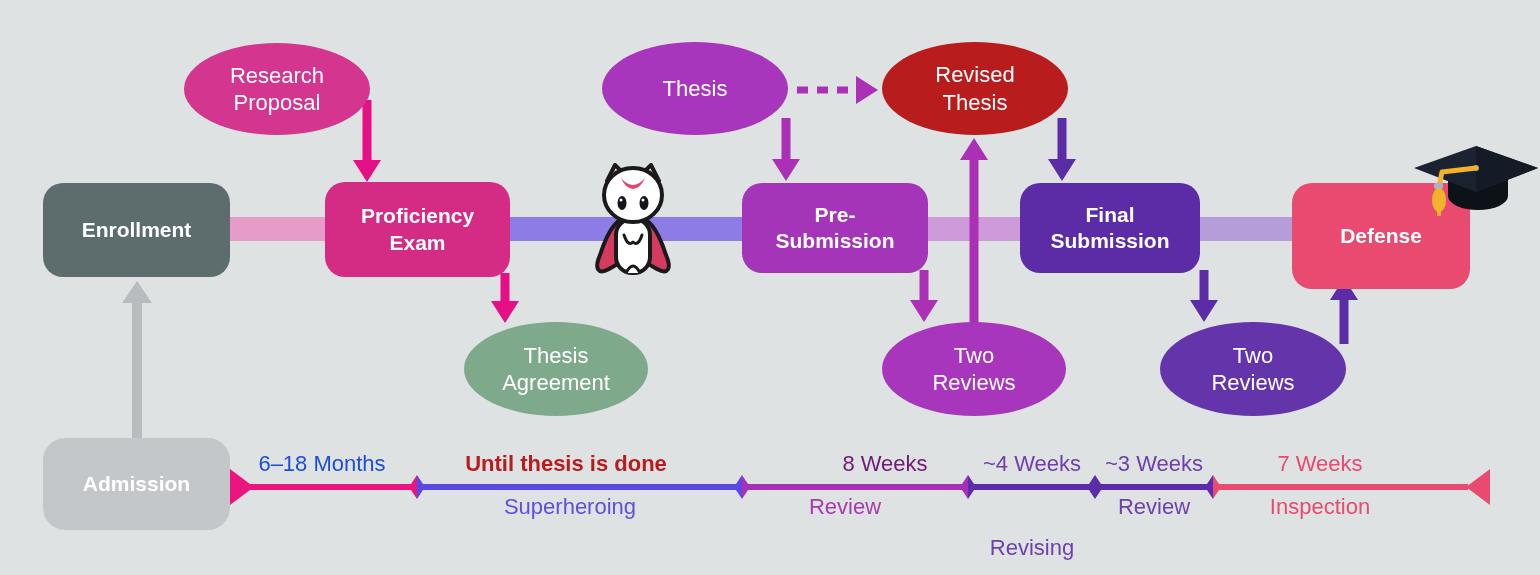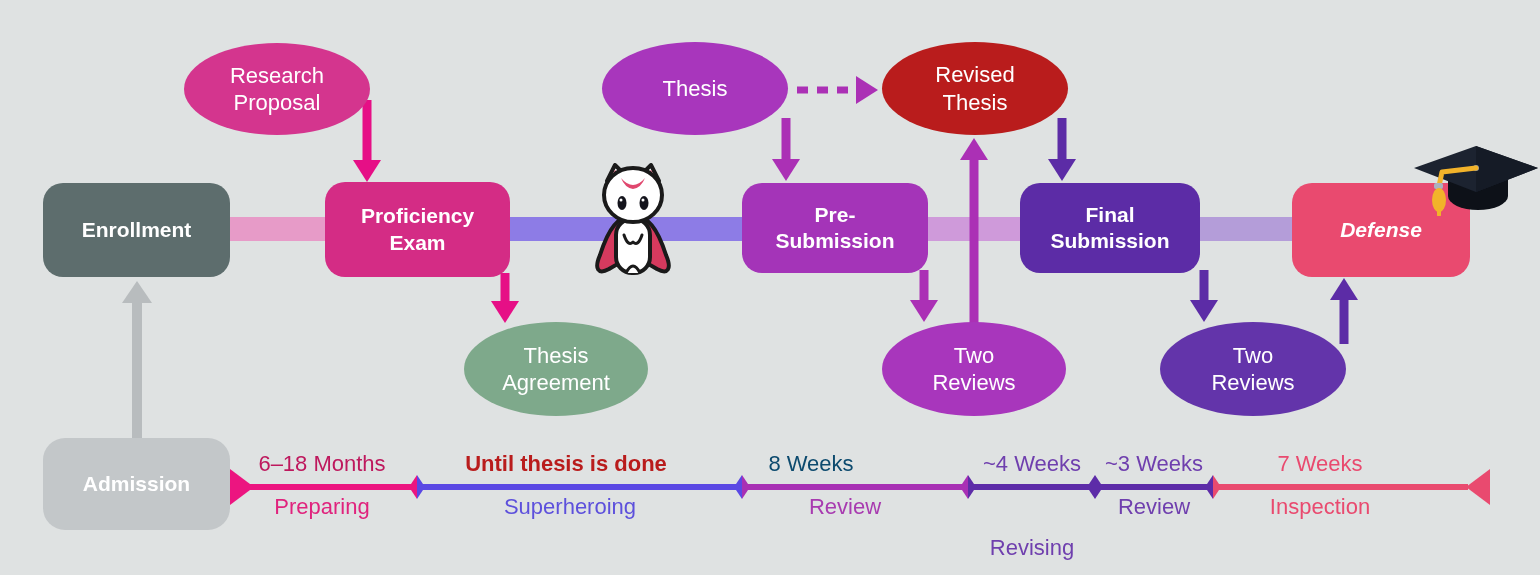--- a/index.html
+++ b/index.html
@@ -93,21 +93,21 @@
     </g>
   </svg>
 
   <div class="node" style="left: 43px; top: 183px; width: 187px; height: 94px; background: rgb(93, 109, 109);">Enrollment</div>
   <div class="node" style="left: 325px; top: 182px; width: 185px; height: 95px; background: rgb(212, 44, 133);">Proficiency
 Exam</div>
   <div class="node" style="left: 742px; top: 183px; width: 186px; height: 90px; background: rgb(164, 52, 184);">Pre-
 Submission</div>
   <div class="node" style="left: 1020px; top: 183px; width: 180px; height: 90px; background: rgb(92, 44, 166);">Final
 Submission</div>
-  <div class="node" style="left: 1292px; top: 183px; width: 178px; height: 94px; background: rgb(233, 74, 111); font-style: italic;">Defense</div>
+  <div class="node" style="left: 1292px; top: 183px; width: 178px; height: 106px; background: rgb(233, 74, 111);">Defense</div>
 
   <div class="node" style="left: 43px; top: 438px; width: 187px; height: 92px; border-radius: 22px; background: rgb(195, 199, 201);">Admission</div>
 
   <div class="oval" style="left: 184px; top: 43px; width: 186px; height: 92px; background: rgb(212, 53, 142);">Research
 Proposal</div>
   <div class="oval" style="left: 602px; top: 42px; width: 186px; height: 93px; background: rgb(168, 54, 188);">Thesis</div>
   <div class="oval" style="left: 882px; top: 42px; width: 186px; height: 93px; background: #b91c1c;">Revised
 Thesis</div>
   <div class="oval" style="left: 464px; top: 322px; width: 184px; height: 94px; background: rgb(126, 169, 139);">Thesis
 Agreement</div>
@@ -124,25 +124,24 @@
   <div class="tl-line" style="left: 1095px; width: 118px; background: rgb(93, 44, 168);"></div>
   <div class="tl-line" style="left: 1213px; width: 255px; background: rgb(233, 74, 111);"></div>
   <div class="tl-cap-end" style="left: 1466px; background: rgb(233, 74, 111);"></div>
 
   <div class="tl-diamond" style="left: 409px; background: linear-gradient(90deg, rgb(236, 21, 128) 50%, rgb(90, 72, 228) 50%);"></div>
   <div class="tl-diamond" style="left: 734px; background: linear-gradient(90deg, rgb(90, 72, 228) 50%, rgb(168, 48, 180) 50%);"></div>
   <div class="tl-diamond" style="left: 960px; background: linear-gradient(90deg, rgb(168, 48, 180) 50%, rgb(93, 44, 168) 50%);"></div>
   <div class="tl-diamond" style="left: 1087px; background: linear-gradient(90deg, rgb(93, 44, 168) 50%, rgb(93, 44, 168) 50%);"></div>
   <div class="tl-diamond" style="left: 1205px; background: linear-gradient(90deg, rgb(93, 44, 168) 50%, rgb(233, 74, 111) 50%);"></div>
 
-  <div class="tl-label tl-above" style="left: 212px; color: #be185d;">6–18 Months</div>
-  <div class="tl-label tl-below" style="left: 212px; color: rgb(224, 35, 125);">Preparing</div>
+  <div class="tl-label tl-above" style="left: 212px; color: #1d4ed8;">6–18 Months</div>
   <div class="tl-label tl-above" style="left: 456px; color: #b91c1c; font-weight: bold;">Until thesis is done</div>
   <div class="tl-label tl-below" style="left: 460px; color: rgb(93, 80, 220);">Superheroing</div>
-  <div class="tl-label tl-above" style="left: 701px; color: #0c4a6e;">8 Weeks</div>
+  <div class="tl-label tl-above" style="left: 775px; color: #701a75;">8 Weeks</div>
   <div class="tl-label tl-below" style="left: 735px; color: rgb(168, 59, 176);">Review</div>
   <div class="tl-label tl-above" style="left: 922px; color: rgb(111, 63, 174);">~4 Weeks</div>
   <div class="tl-label tl-below" style="left: 922px; color: rgb(111, 63, 174); margin-top: 41px;">Revising</div>
   <div class="tl-label tl-above" style="left: 1044px; color: rgb(111, 63, 174);">~3 Weeks</div>
   <div class="tl-label tl-below" style="left: 1044px; color: rgb(111, 63, 174);">Review</div>
   <div class="tl-label tl-above" style="left: 1210px; color: rgb(233, 74, 111);">7 Weeks</div>
   <div class="tl-label tl-below" style="left: 1210px; color: rgb(233, 74, 111);">Inspection</div>
 
   <div class="icon-wrap" style="left:588px;top:163px;width:90px;height:117px;">
     <svg width="90" height="117" viewBox="0 0 90 117">

